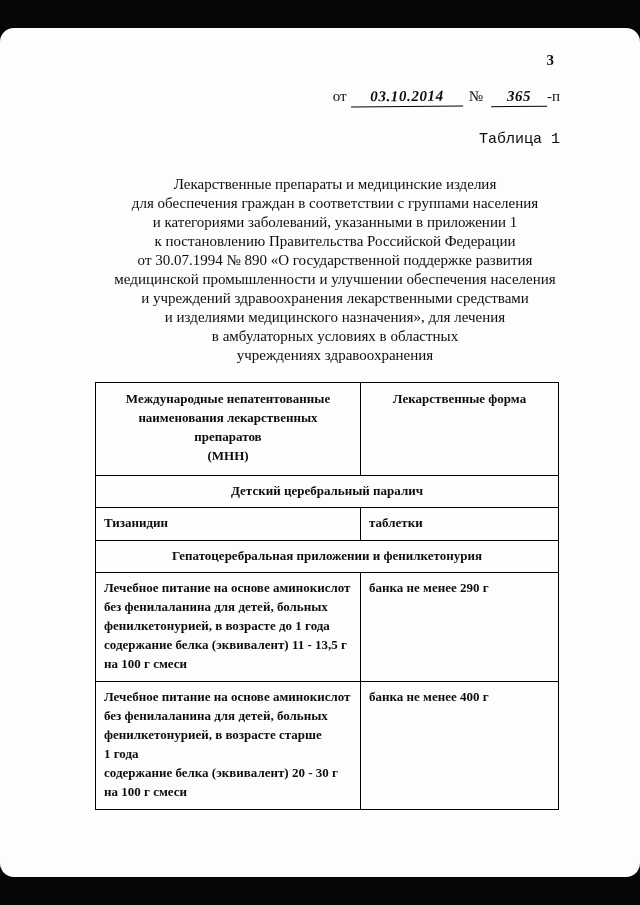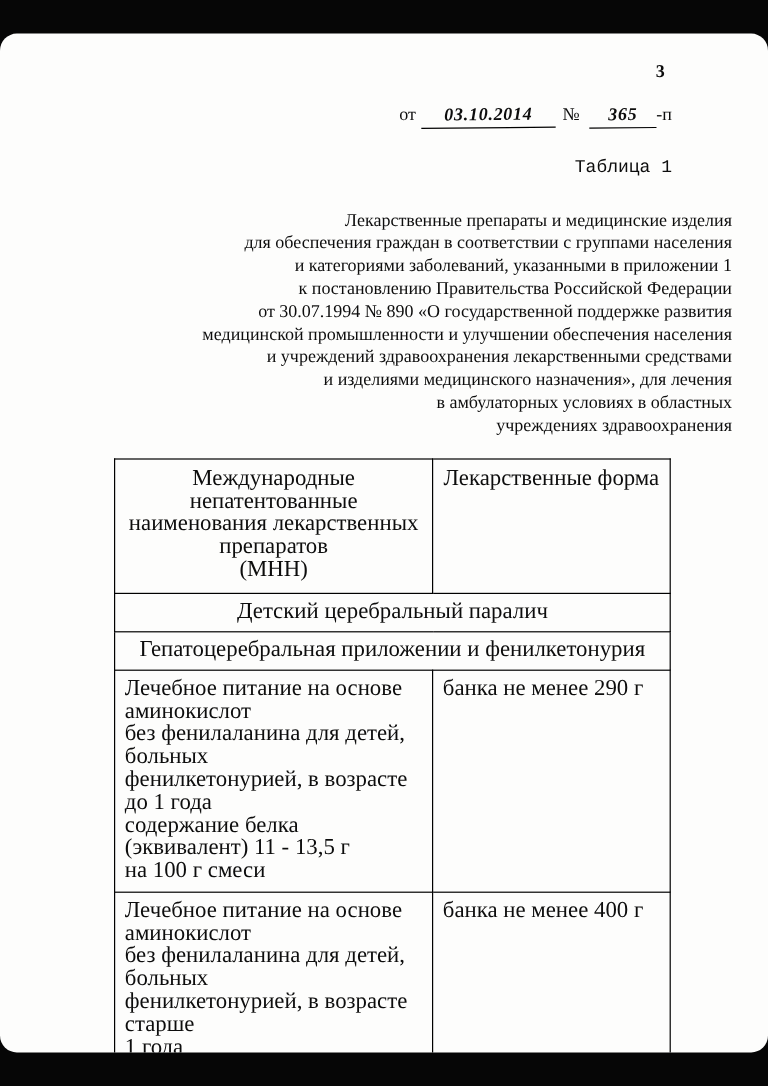--- a/index.html
+++ b/index.html
@@ -44,39 +44,40 @@
   .hw-date { min-width:112px; margin:0 6px 0 4px; }
   .hw-num  { min-width:56px;  margin:0 0 0 8px; }
   .table-label {
     text-align:right;
     margin:24px 80px 0 0;
     font-size:15px;
     font-family:Liberation Mono, monospace;
   }
   .doc-title {
     margin:27px 30px 0 60px;
-    text-align:right;
+    text-align:center;
     font-size:15px;
     line-height:19px;
     white-space:pre-line;
   }
   table.main {
     border-collapse:collapse;
     margin:17px 0 0 95px;
     width:463px;
     table-layout:fixed;
   }
   table.main td {
     border:1.7px solid #000;
-    font-size:19px;
+    font-size:13px;
     line-height:19px;
     padding:5px 8px 8px 8px;
     vertical-align:top;
     white-space:pre-line;
     word-wrap:break-word;
+    font-weight:bold;
   }
   td.col1 { width:265px; }
   td.col2 { width:198px; }
   tr.head td { text-align:center; padding-top:6px; padding-bottom:10px; }
   tr.head td.col2 { vertical-align:top; }
   tr.section td { text-align:center; padding:5px 4px 7px 4px; }
 </style>
 </head>
 <body>
 
@@ -108,20 +109,24 @@
       <tbody>
           <tr class="head">
         <td class="col1">Международные непатентованные
 наименования лекарственных препаратов
 (МНН)</td>
         <td class="col2">Лекарственные форма</td>
       </tr>
       <tr class="section">
         <td colspan="2">Детский церебральный паралич</td>
       </tr>
+      <tr>
+        <td class="col1">Тизанидин</td>
+        <td class="col2">таблетки</td>
+      </tr>
       <tr class="section">
         <td colspan="2">Гепатоцеребральная приложении и фенилкетонурия</td>
       </tr>
       <tr>
         <td class="col1">Лечебное питание на основе аминокислот
 без фенилаланина для детей, больных
 фенилкетонурией, в возрасте до 1 года
 содержание белка (эквивалент) 11 - 13,5 г
 на 100 г смеси</td>
         <td class="col2">банка не менее 290 г</td>

